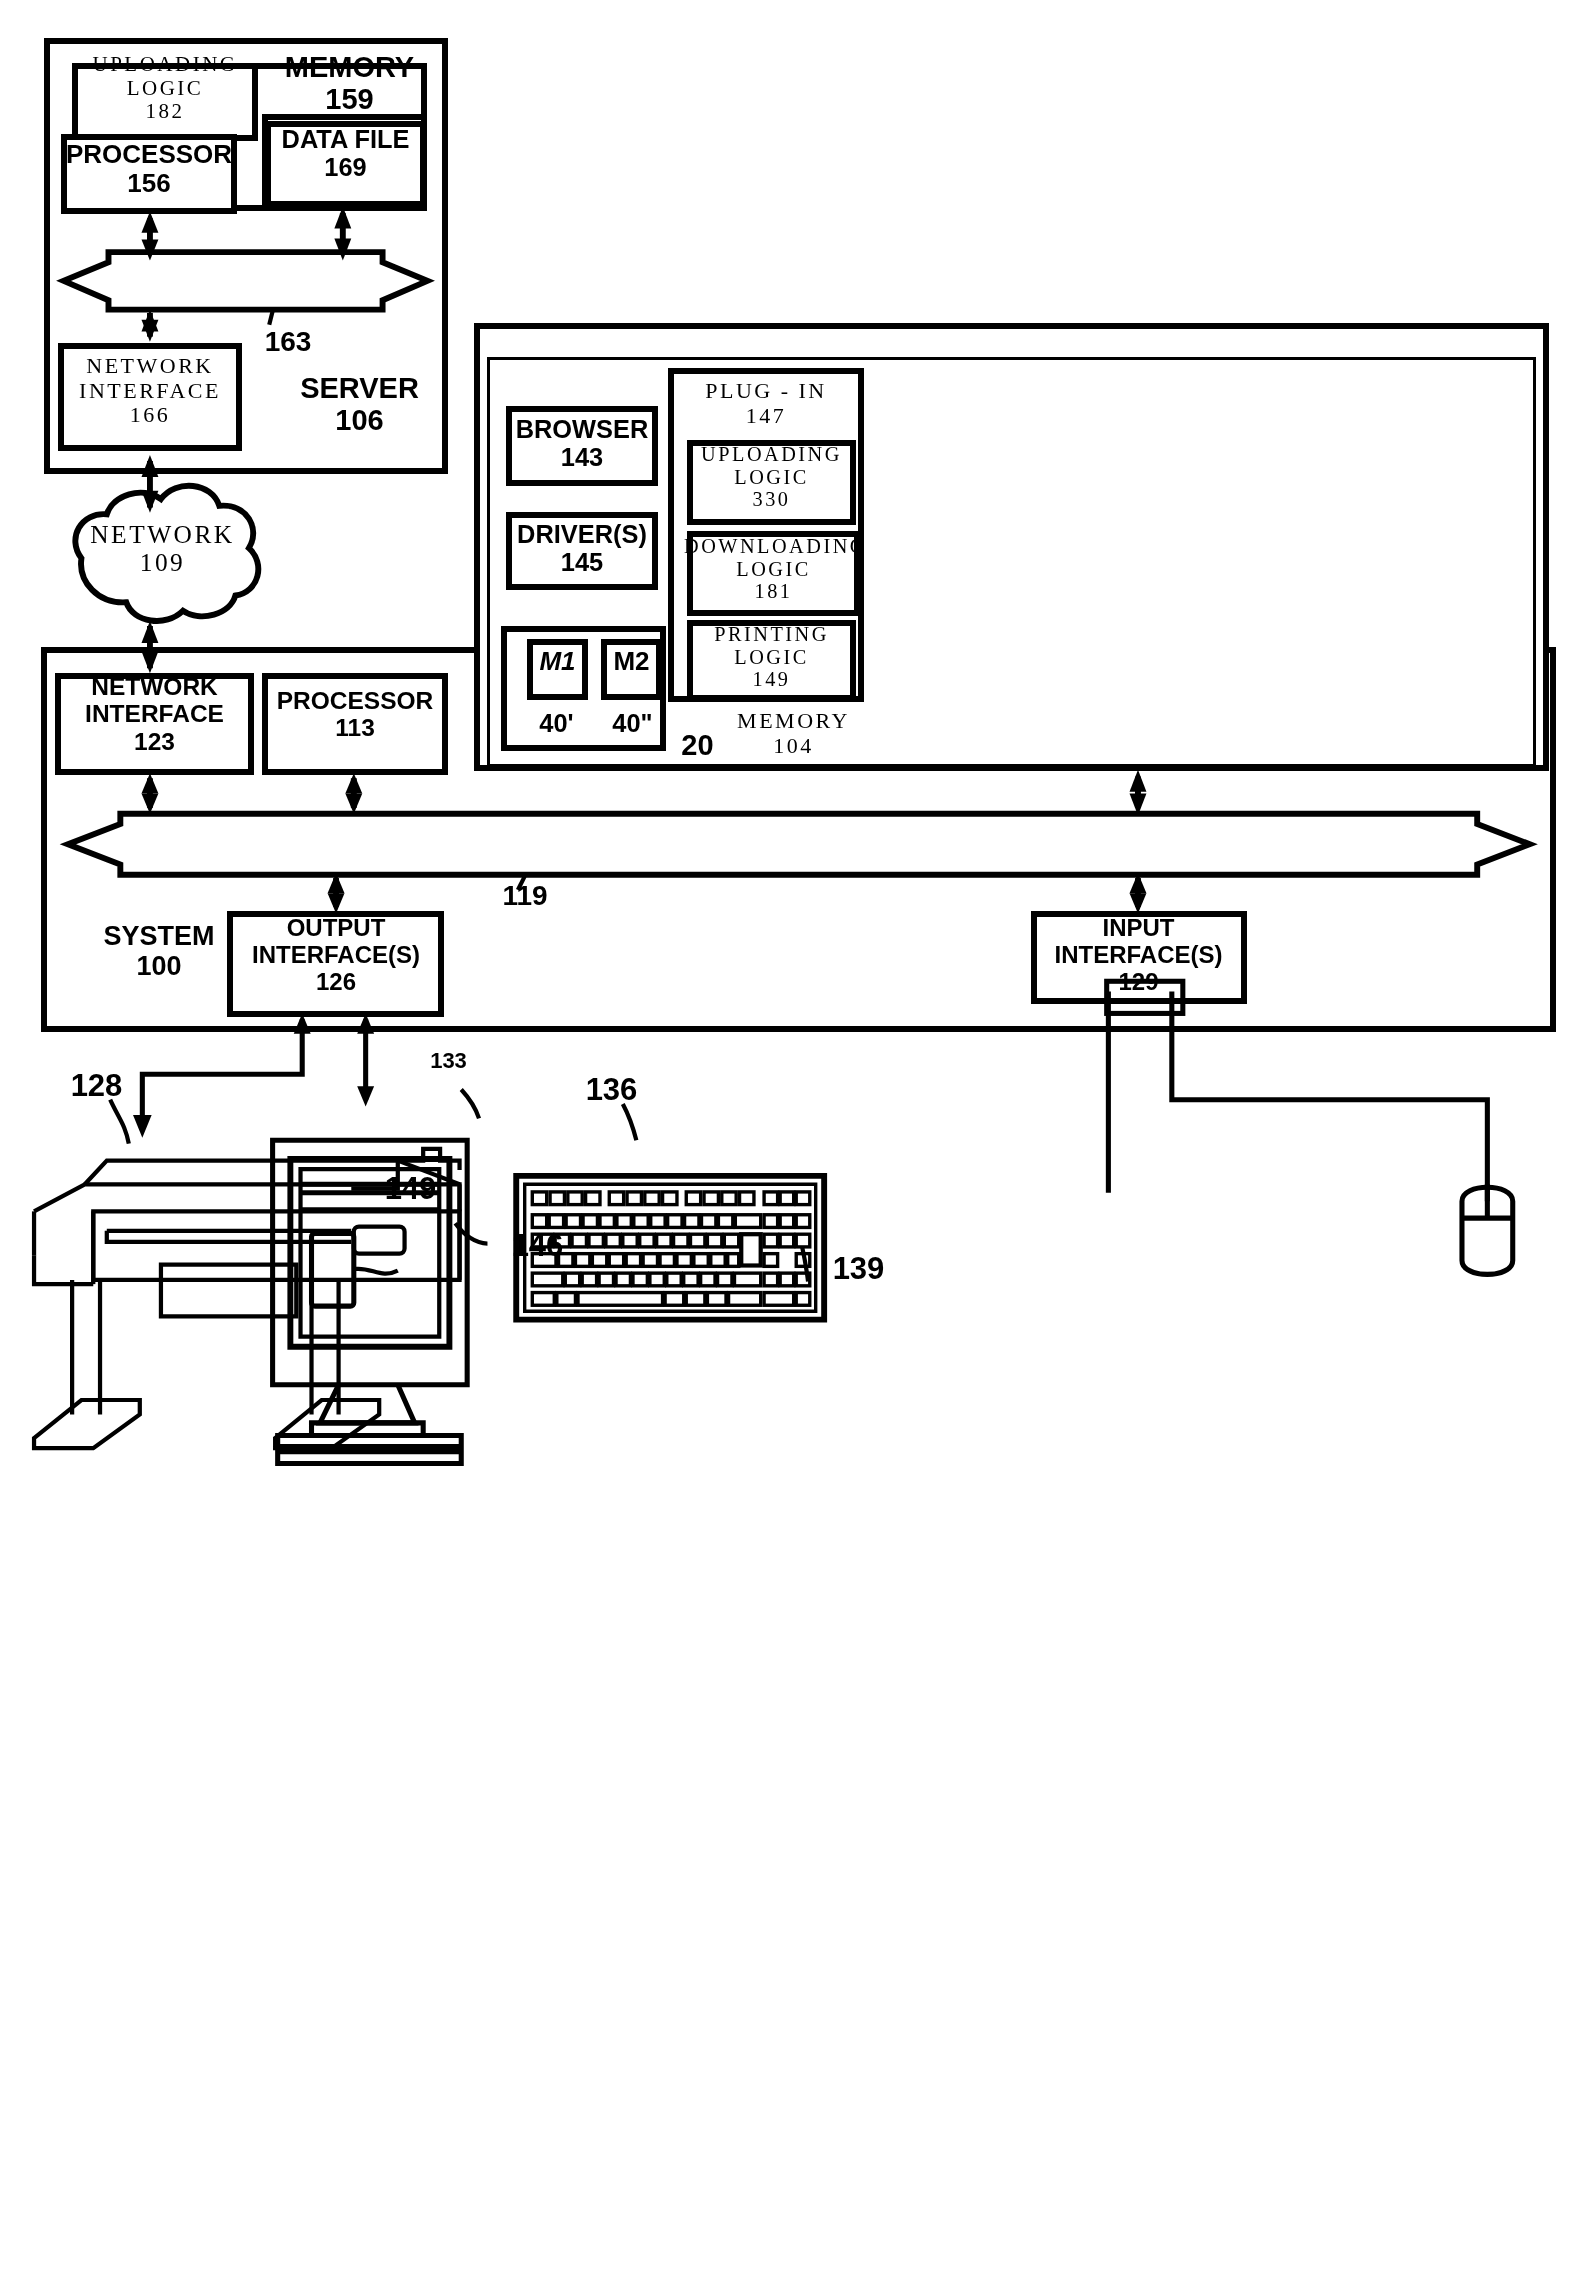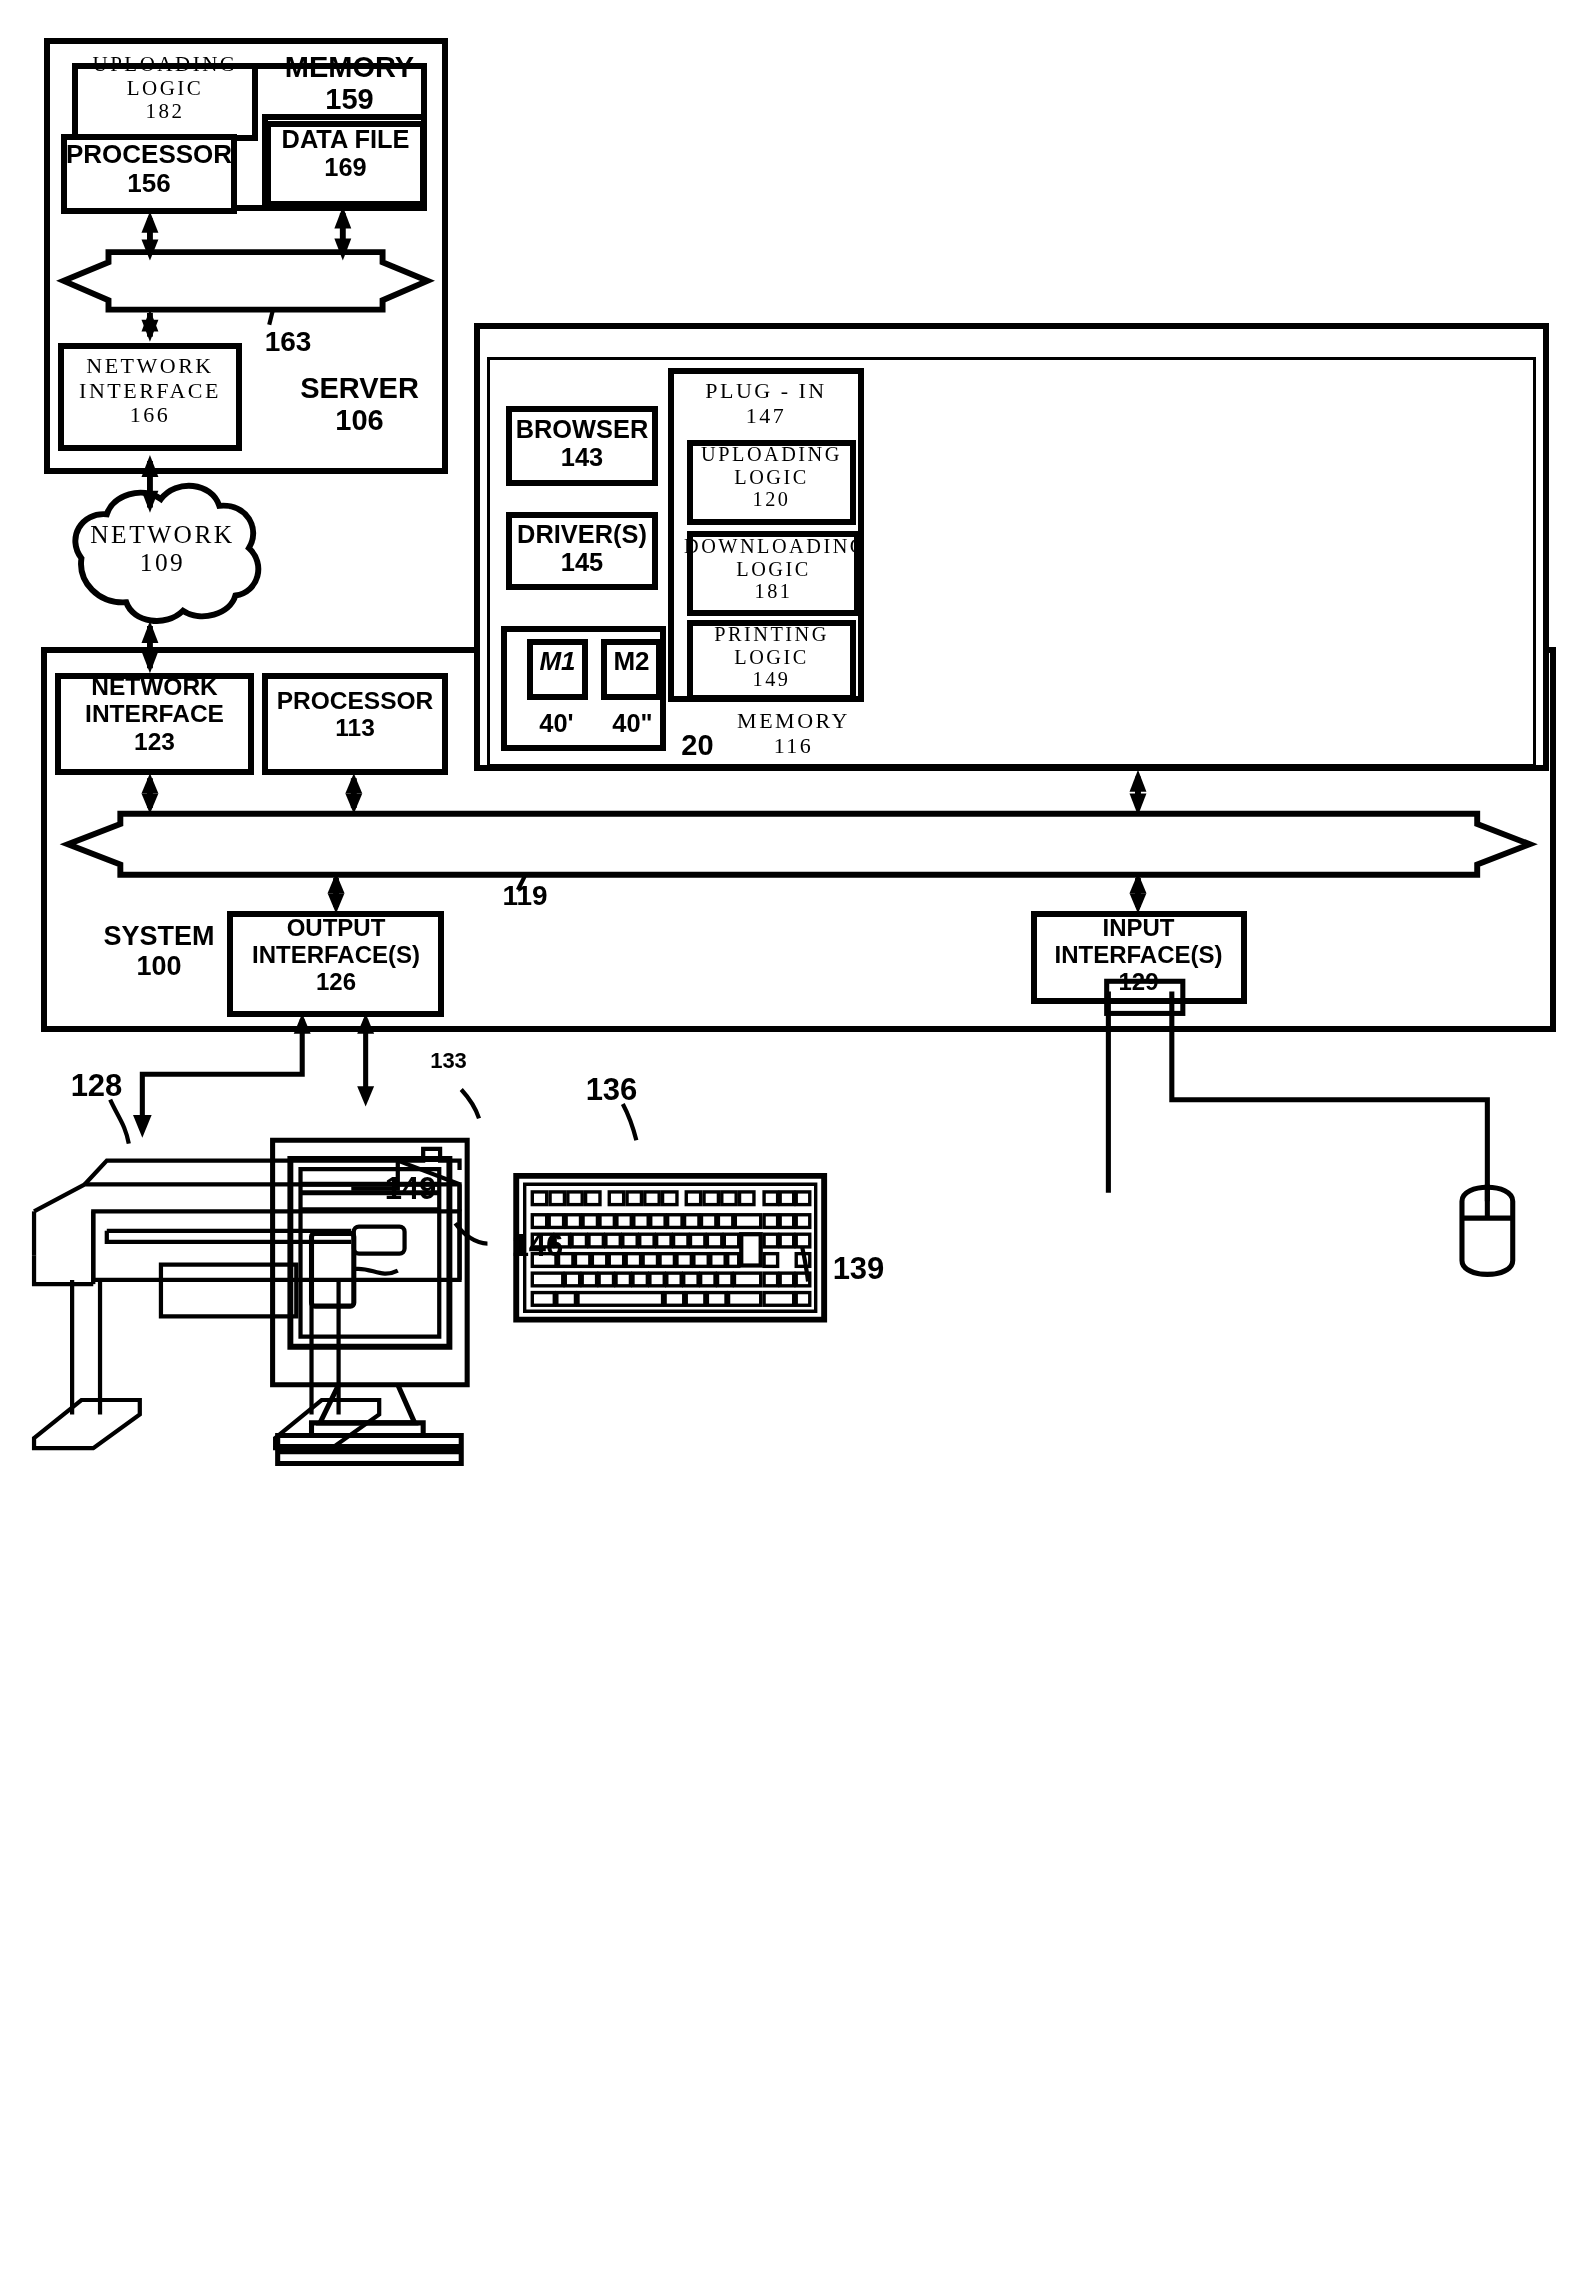--- a/index.html
+++ b/index.html
@@ -148,40 +148,40 @@
   <div class="box thick" style="left:668px;top:368px;width:196px;height:334px;"></div>
   <div class="lbl ser" style="left:668px;top:379px;width:196px;font-size:22px;">
     <div>PLUG - IN</div>
     <div>147</div>
   </div>
 
   <div class="box thick" style="left:687px;top:440px;width:169px;height:85px;"></div>
   <div class="lbl ser" style="left:687px;top:443px;width:169px;font-size:20.3px;">
     <div>UPLOADING</div>
     <div>LOGIC</div>
-    <div>120</div>
+    <div>330</div>
   </div>
 
   <div class="box thick" style="left:687px;top:531px;width:173px;height:85px;"></div>
   <div class="lbl ser" style="left:684px;top:535px;width:179px;font-size:20.3px;">
     <div>DOWNLOADING</div>
     <div>LOGIC</div>
     <div>181</div>
   </div>
 
   <div class="box thick" style="left:687px;top:620px;width:169px;height:81px;"></div>
   <div class="lbl ser" style="left:687px;top:623px;width:169px;font-size:20.3px;">
     <div>PRINTING</div>
     <div>LOGIC</div>
     <div>149</div>
   </div>
 
   <div class="lbl ser" style="left:709px;top:709px;width:169px;font-size:22px;">
     <div>MEMORY</div>
-    <div>116</div>
+    <div>104</div>
   </div>
 
   <div class="lbl sans" style="left:52px;top:1069px;width:89px;font-size:31px;">
     <div>128</div>
   </div>
   <div class="lbl sans" style="left:406px;top:1049px;width:85px;font-size:22px;">
     <div>133</div>
   </div>
   <div class="lbl sans" style="left:569px;top:1073px;width:85px;font-size:31px;">
     <div>136</div>

